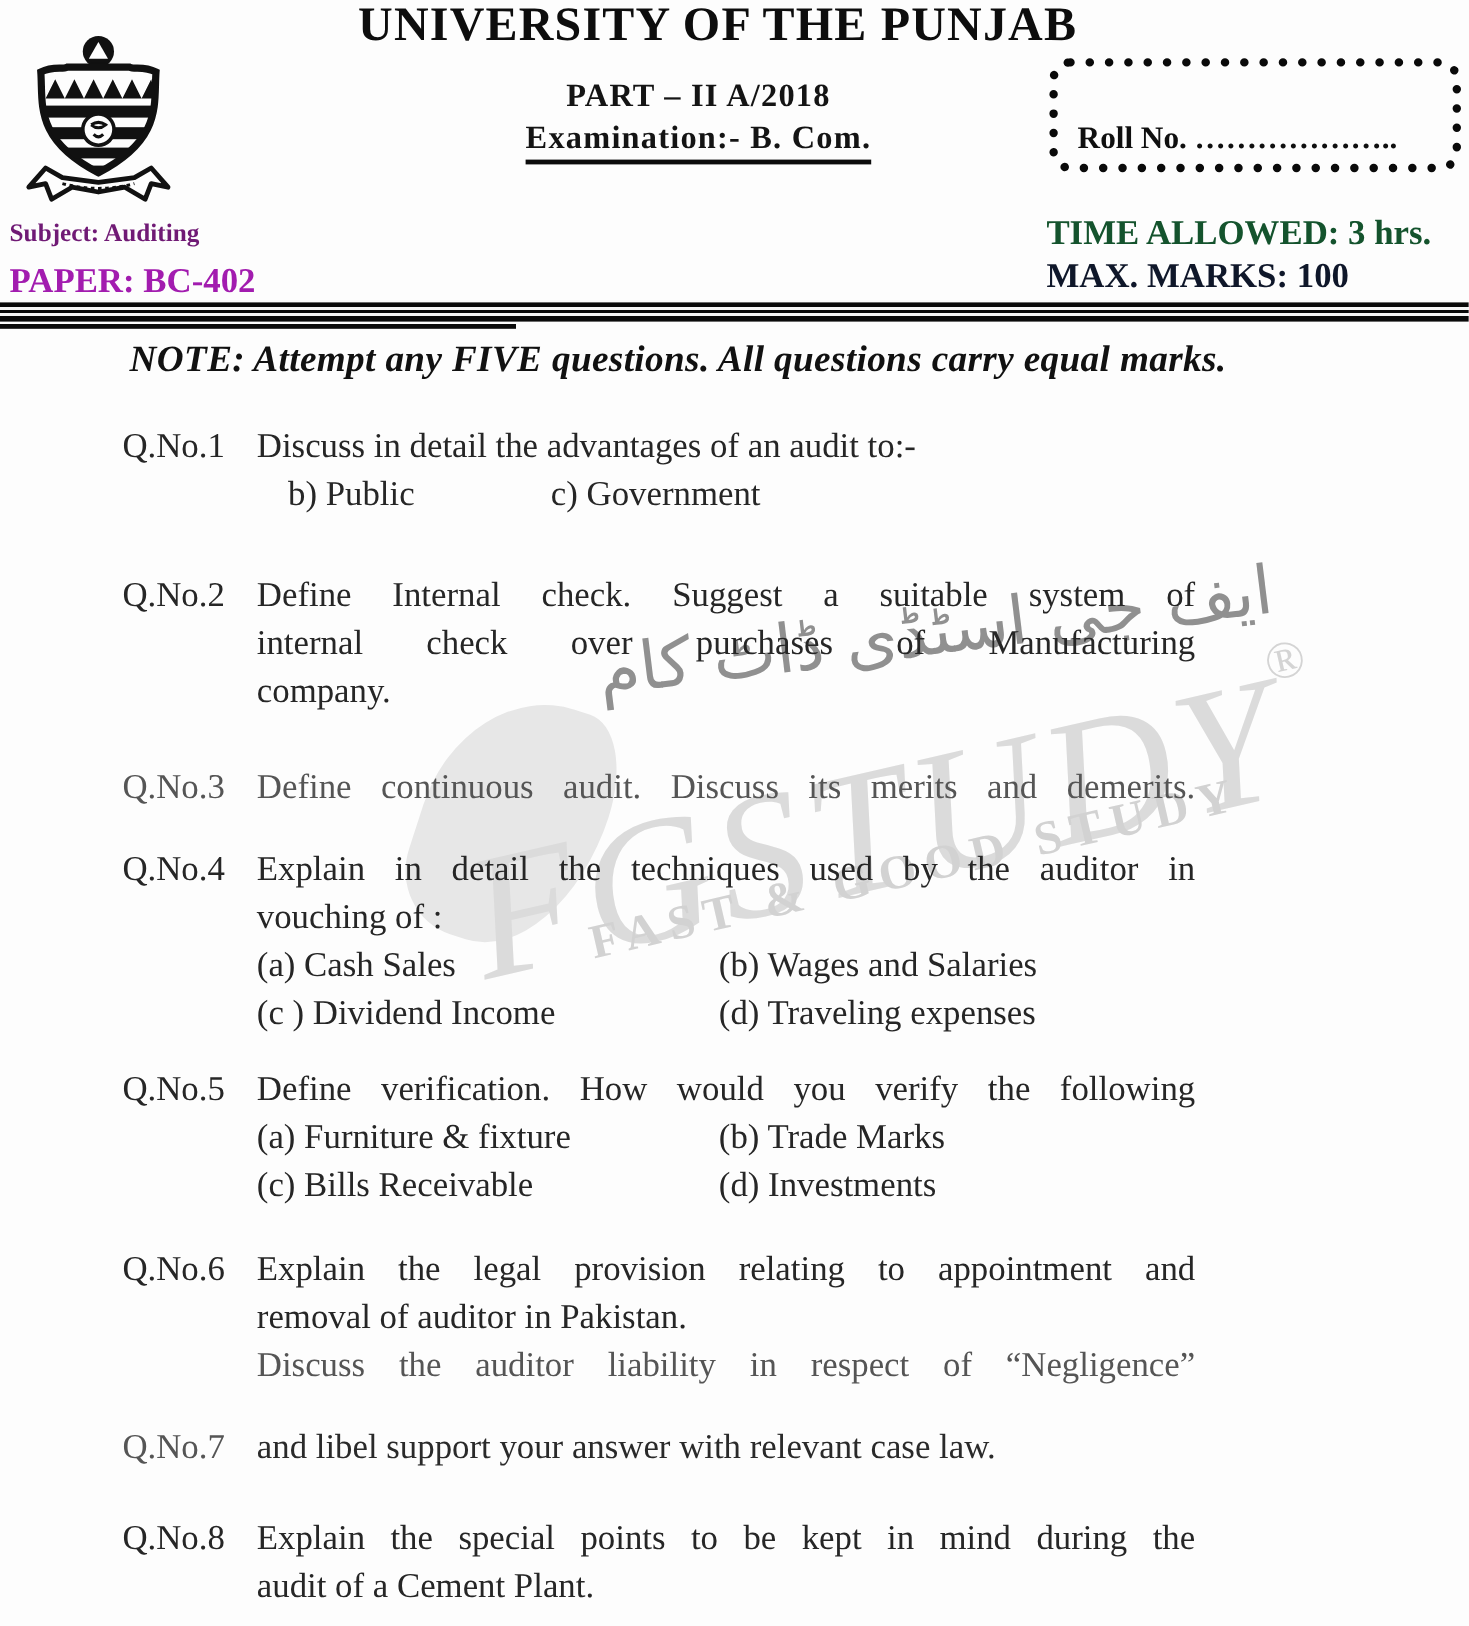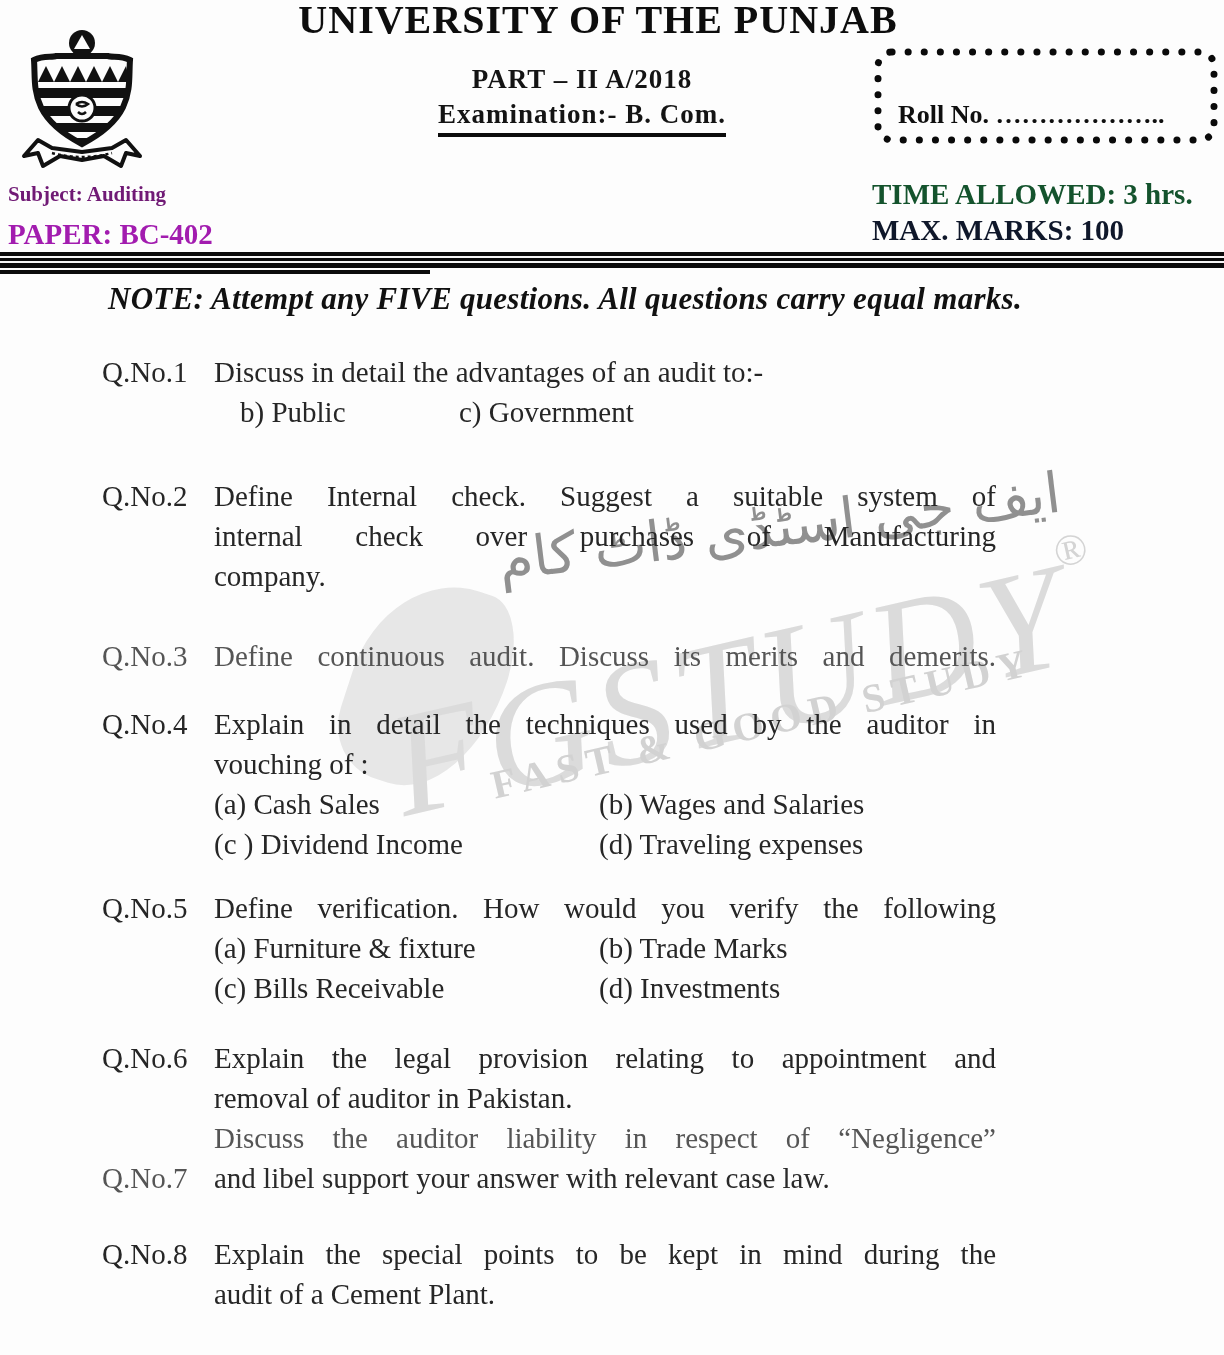--- a/index.html
+++ b/index.html
@@ -209,21 +209,21 @@
       <div class="q-content">
         <div class="q-line stretch">Explain the legal provision relating to appointment and</div>
         <div class="q-line">removal of auditor in Pakistan.</div>
       </div>
     </div>
 
     <div class="q faint" style="margin-bottom:36px;align-items:flex-end;">
       <div class="q-label">Q.No.7</div>
       <div class="q-content">
         <div class="q-line stretch">Discuss the auditor liability in respect of “Negligence”</div>
-        <div class="q-line" style="color:#2a2a2a;">and libel support your answer with relevant case law.</div>
+        <div class="q-line" style="color:#2a2a2a;margin-top:28px;">and libel support your answer with relevant case law.</div>
       </div>
     </div>
 
     <div class="q">
       <div class="q-label">Q.No.8</div>
       <div class="q-content">
         <div class="q-line stretch">Explain the special points to be kept in mind during the</div>
         <div class="q-line">audit of a Cement Plant.</div>
       </div>
     </div>

